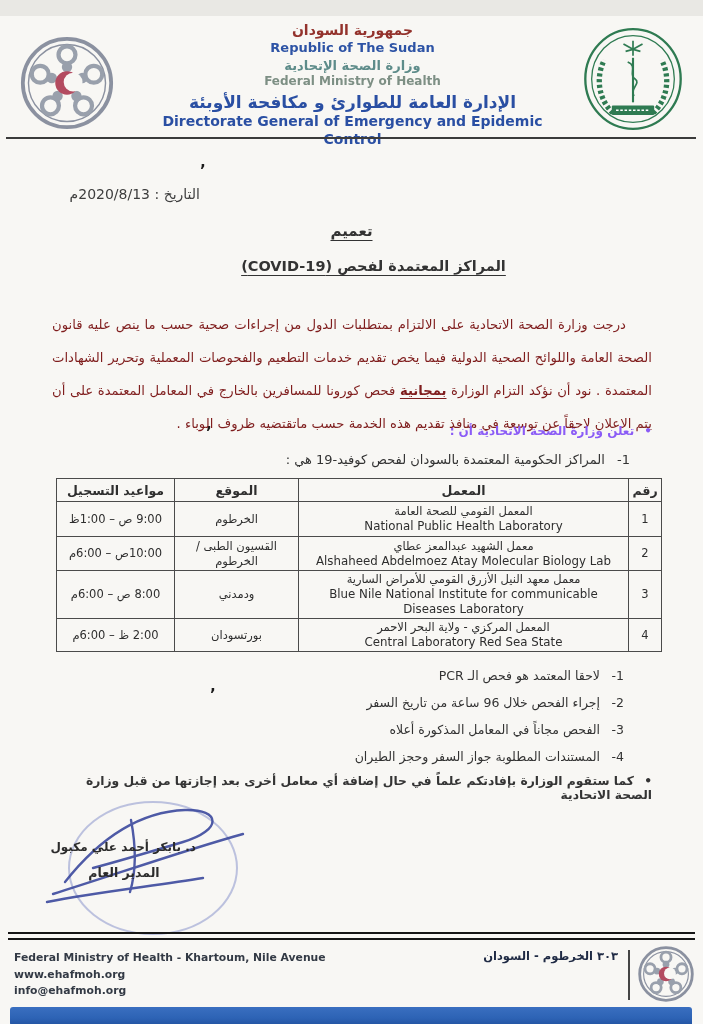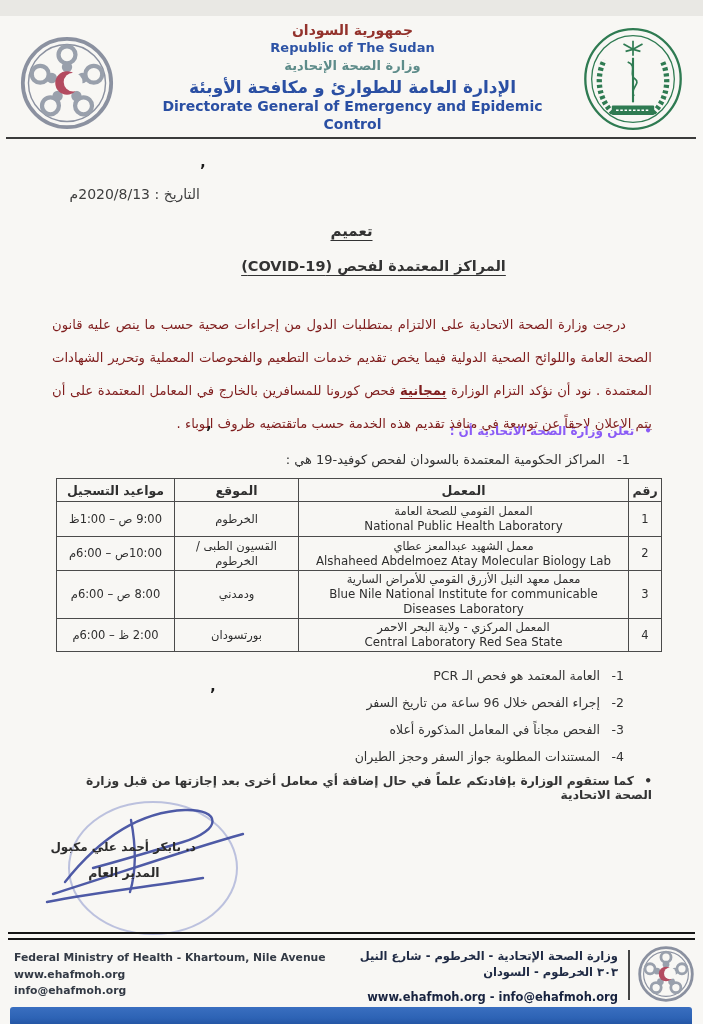--- a/index.html
+++ b/index.html
@@ -80,20 +80,21 @@
       <circle cx="33.8" cy="44.7" r="5.5"></circle>
     </g>
     <circle cx="50" cy="50" r="12.5" fill="#b34b60"></circle>
     <circle cx="56.5" cy="49" r="10" fill="#f8f7f4"></circle>
   </svg>
 
   <div class="abs hdr-center">
     <div class="h-ar1 rtl">جمهورية السودان</div>
     <div class="h-en1">Republic of The Sudan</div>
     <div class="h-ar2 rtl">وزارة الصحة الإتحادية</div>
+    <div class="h-en2">Federal Ministry of Health</div>
     <div class="h-ar3 rtl">الإدارة العامة للطوارئ و مكافحة الأوبئة</div>
     <div class="h-en3">Directorate General of Emergency and Epidemic Control</div>
   </div>
 
   <svg class="abs" style="left:580px;top:10px" width="106" height="106" viewBox="0 0 100 100">
     <ellipse cx="50" cy="50" rx="45" ry="47" fill="none" stroke="#2f7b52" stroke-width="2.2"></ellipse>
     <ellipse cx="50" cy="50" rx="39" ry="41" fill="none" stroke="#2f7b52" stroke-width="1.2"></ellipse>
     <path d="M31,82 A37,40 0 0 1 23,32" fill="none" stroke="#2f7b52" stroke-width="5" stroke-dasharray="3,2.4"></path>
     <path d="M69,82 A37,40 0 0 0 77,32" fill="none" stroke="#2f7b52" stroke-width="5" stroke-dasharray="3,2.4"></path>
     <g stroke="#2f7b52" stroke-width="1.6" fill="none">
@@ -186,21 +187,21 @@
         </td>
         <td>بورتسودان</td>
         <td>2:00 ظ – 6:00م</td>
       </tr>
     </tbody>
   </table>
 
   <div class="abs rtl notes">
     <div class="note-line">
       <span class="marker">1-</span>
-      <span>العامة المعتمد هو فحص الـ PCR</span>
+      <span>لاحقا المعتمد هو فحص الـ PCR</span>
     </div>
     <div class="note-line">
       <span class="marker">2-</span>
       <span>إجراء الفحص خلال 96 ساعة من تاريخ السفر</span>
     </div>
     <div class="note-line">
       <span class="marker">3-</span>
       <span>الفحص مجاناً في المعامل المذكورة أعلاه</span>
     </div>
     <div class="note-line">
@@ -228,23 +229,21 @@
 
   <div class="abs double-rule"></div>
 
   <div class="abs foot-en">
     <div>Federal Ministry of Health - Khartoum, Nile Avenue</div>
     <div>www.ehafmoh.org</div>
     <div>info@ehafmoh.org</div>
   </div>
 
   <div class="abs rtl foot-ar">
-    <div>وزارة الصحة الإتحادية - الخرطوم - شارع النيل</div>
     <div>٣٠٣ الخرطوم - السودان</div>
-    <div class="foot-links" dir="ltr">www.ehafmoh.org - info@ehafmoh.org</div>
   </div>
 
   <div class="abs foot-divider"></div>
 
   <svg class="abs" style="left:638px;top:930px" width="56" height="56" viewBox="0 0 100 100">
     <circle cx="50" cy="50" r="47" fill="none" stroke="#8b91a0" stroke-width="5"></circle>
     <circle cx="50" cy="50" r="40" fill="none" stroke="#8b91a0" stroke-width="2"></circle>
     <g fill="none" stroke="#99a0ac" stroke-width="5">
       <circle cx="50" cy="20" r="9"></circle>
         <circle cx="78.5" cy="40.7" r="9"></circle>

